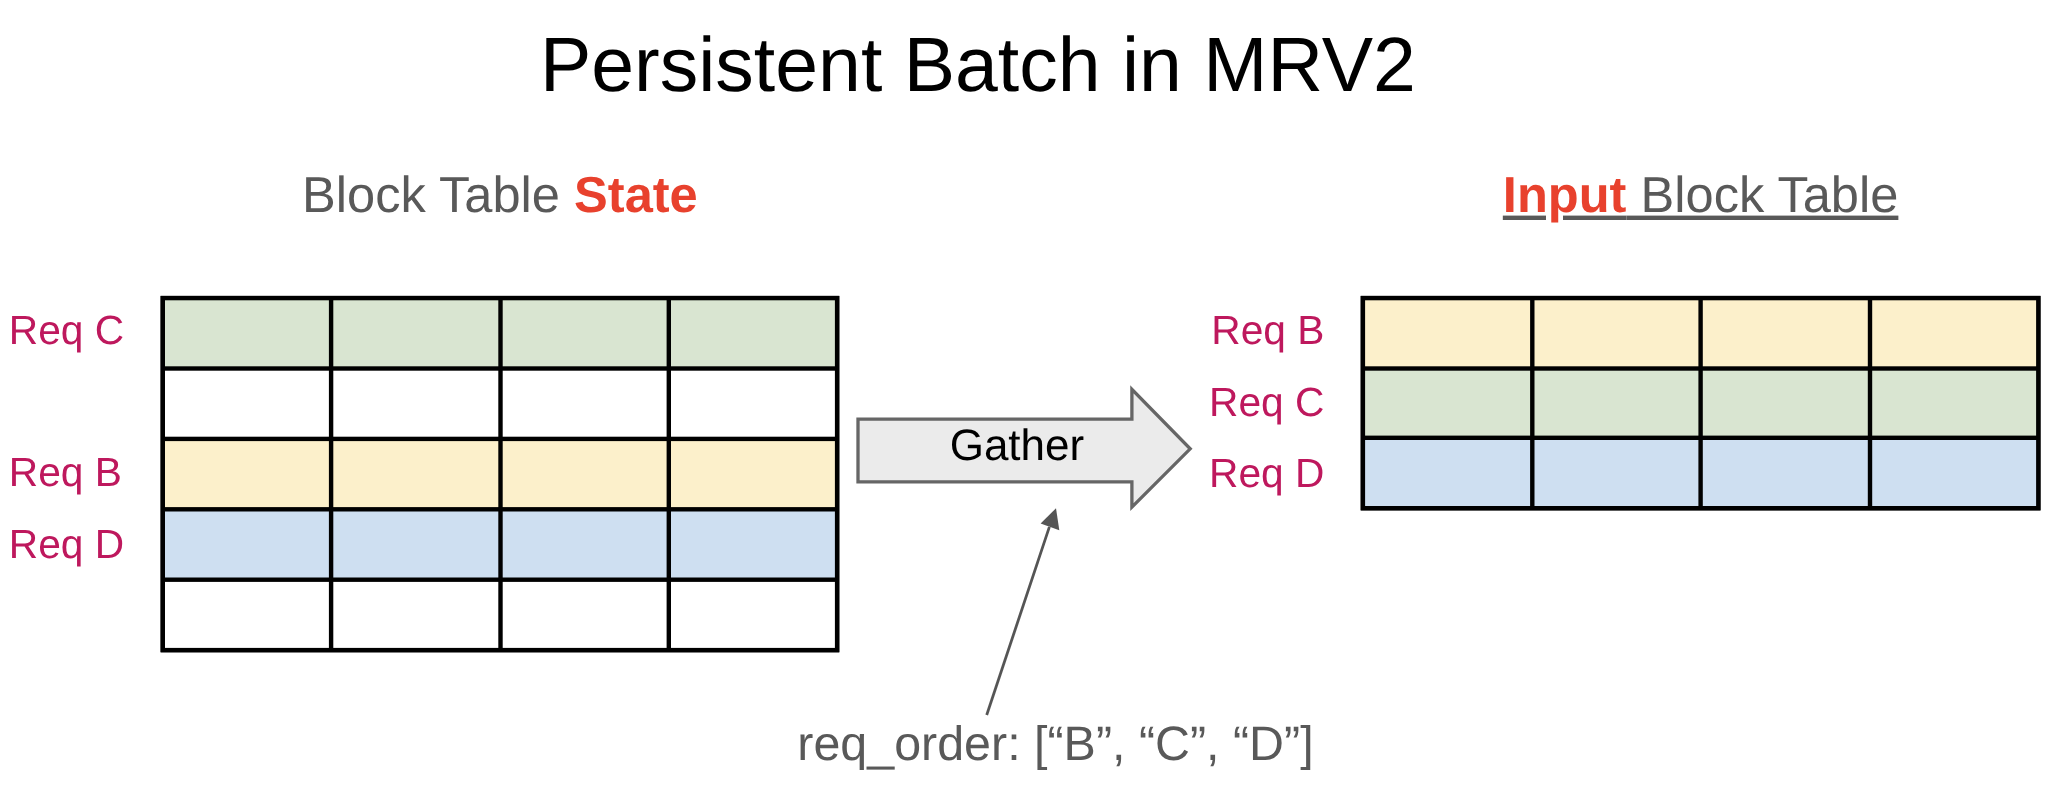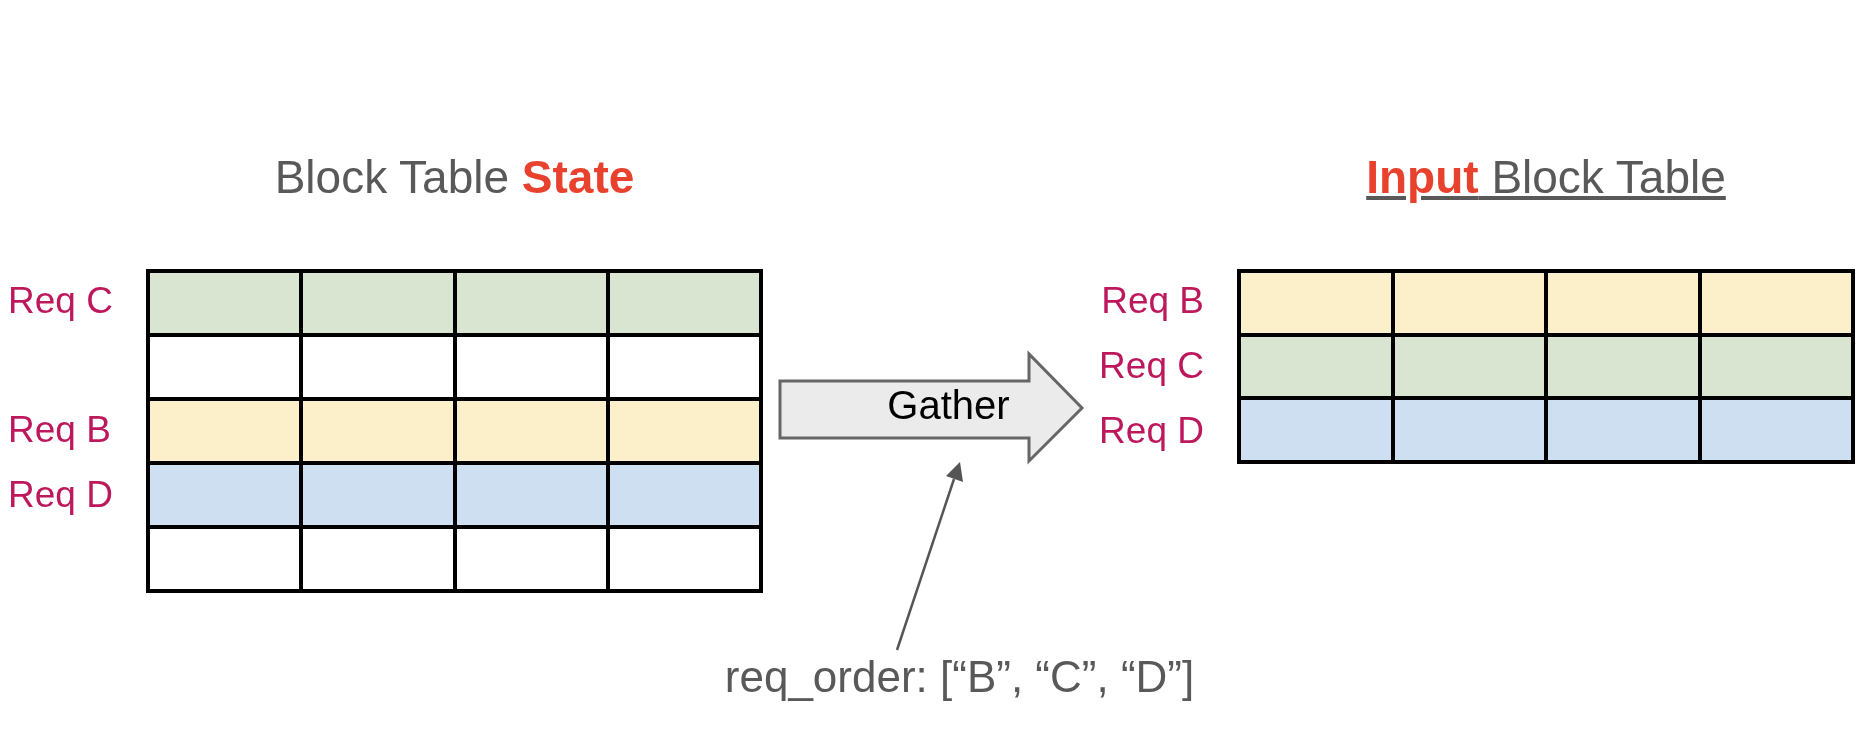--- a/index.html
+++ b/index.html
@@ -50,40 +50,41 @@
     color: #be185d;
     white-space: nowrap;
   }
   .row-label.right-side { width: 140px; text-align: right; }
   .diagram-svg { position: absolute; left: 0; top: 0; }
   .gather-label {
     position: absolute;
     left: 780px; top: 381px;
     width: 249px; height: 49px;
     display: flex; align-items: center; justify-content: center;
-    padding-left: 44px; box-sizing: content-box;
+    padding-left: 20px; box-sizing: content-box;
     font-size: 40px; color: #000000;
     white-space: nowrap;
   }
   .req-order {
     position: absolute;
     left: 0; top: 652px;
     width: 1863px;
     text-align: center;
     font-size: 44px;
     color: #595959;
     white-space: nowrap;
     padding-left: 28px;
   }
 </style>
 </head>
 <body>
 
 <div class="canvas">
 
+  <div class="page-title">Persistent Batch in MRV2</div>
 
   <div class="table-heading heading-left">
     <span>Block Table </span><span class="hl">State</span>
   </div>
 
   <div class="table-heading heading-right">
     <span class="hl">Input</span><span> Block Table</span>
   </div>
 
   <div class="block-grid grid-left" style="grid-template-columns: repeat(4, 1fr); grid-template-rows: repeat(5, 1fr);">

